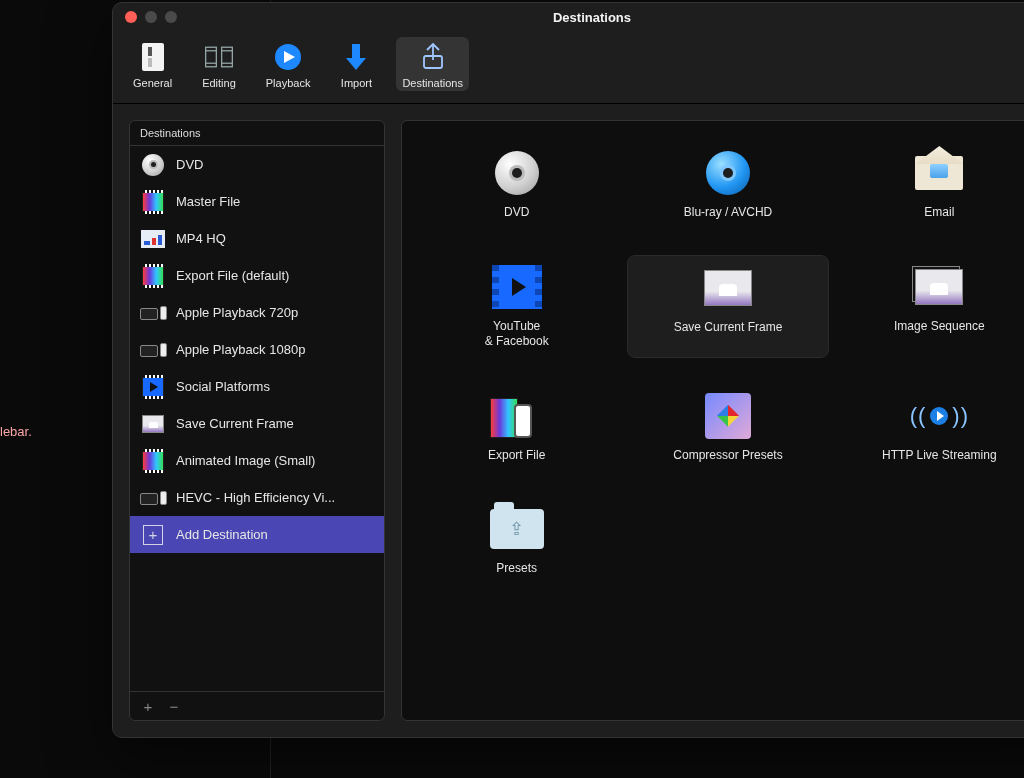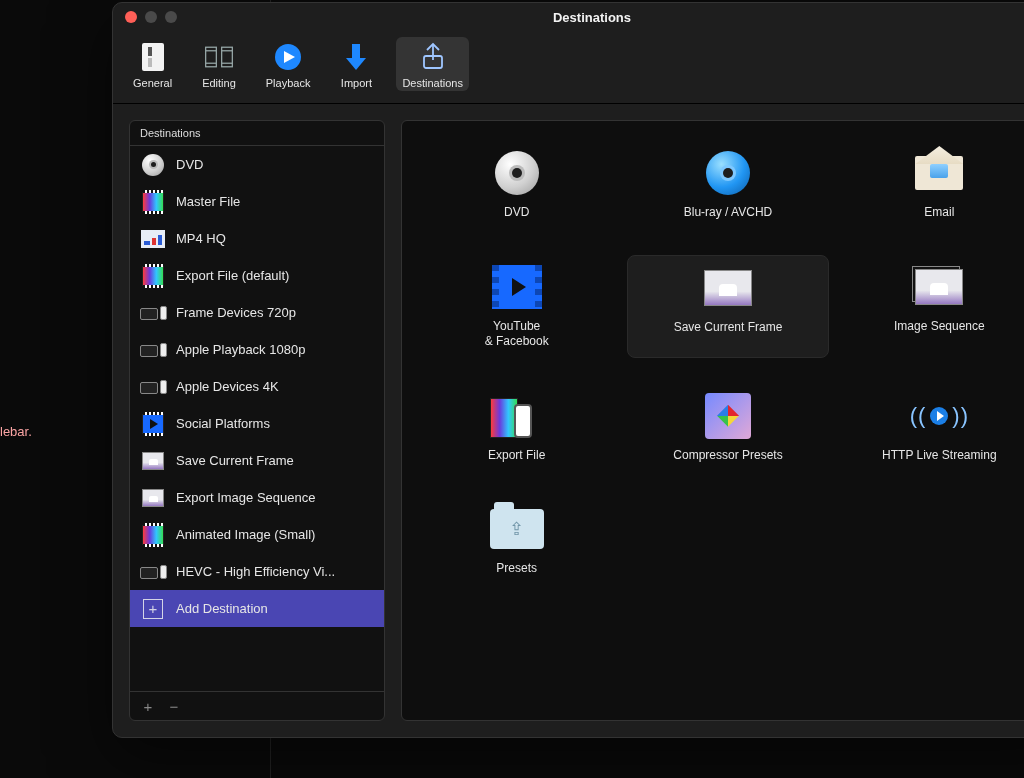--- a/index.html
+++ b/index.html
@@ -401,73 +401,58 @@
             </span>
           <span class="row-label">Export File (default)</span>
         </div>
         <div class="sidebar-row">
           <span class="row-icon">
               <span class="device-pair">
                 <span class="monitor"></span>
                 <span class="phone"></span>
               </span>
             </span>
-          <span class="row-label">Frame Devices 720p</span>
+          <span class="row-label">Apple Playback 720p</span>
         </div>
         <div class="sidebar-row">
           <span class="row-icon">
               <span class="device-pair">
                 <span class="monitor"></span>
                 <span class="phone"></span>
               </span>
             </span>
           <span class="row-label">Apple Playback 1080p</span>
         </div>
         <div class="sidebar-row">
           <span class="row-icon">
+              <span class="filmstrip blue-play">
+                <span class="tri"></span>
+              </span>
+            </span>
+          <span class="row-label">Social Platforms</span>
+        </div>
+        <div class="sidebar-row">
+          <span class="row-icon">
+              <span class="frame-thumb"></span>
+            </span>
+          <span class="row-label">Save Current Frame</span>
+        </div>
+        <div class="sidebar-row">
+          <span class="row-icon">
+              <span class="filmstrip"></span>
+            </span>
+          <span class="row-label">Animated Image (Small)</span>
+        </div>
+        <div class="sidebar-row">
+          <span class="row-icon">
               <span class="device-pair">
                 <span class="monitor"></span>
                 <span class="phone"></span>
               </span>
             </span>
-          <span class="row-label">Apple Devices 4K</span>
-        </div>
-        <div class="sidebar-row">
-          <span class="row-icon">
-              <span class="filmstrip blue-play">
-                <span class="tri"></span>
-              </span>
-            </span>
-          <span class="row-label">Social Platforms</span>
-        </div>
-        <div class="sidebar-row">
-          <span class="row-icon">
-              <span class="frame-thumb"></span>
-            </span>
-          <span class="row-label">Save Current Frame</span>
-        </div>
-        <div class="sidebar-row">
-          <span class="row-icon">
-              <span class="frame-thumb"></span>
-            </span>
-          <span class="row-label">Export Image Sequence</span>
-        </div>
-        <div class="sidebar-row">
-          <span class="row-icon">
-              <span class="filmstrip"></span>
-            </span>
-          <span class="row-label">Animated Image (Small)</span>
-        </div>
-        <div class="sidebar-row">
-          <span class="row-icon">
-              <span class="device-pair">
-                <span class="monitor"></span>
-                <span class="phone"></span>
-              </span>
-            </span>
           <span class="row-label">HEVC - High Efficiency Vi...</span>
         </div>
         <div class="sidebar-row highlight">
           <span class="row-icon">
               <span class="plus-box">+</span>
             </span>
           <span class="row-label">Add Destination</span>
         </div>
 
       </div>

